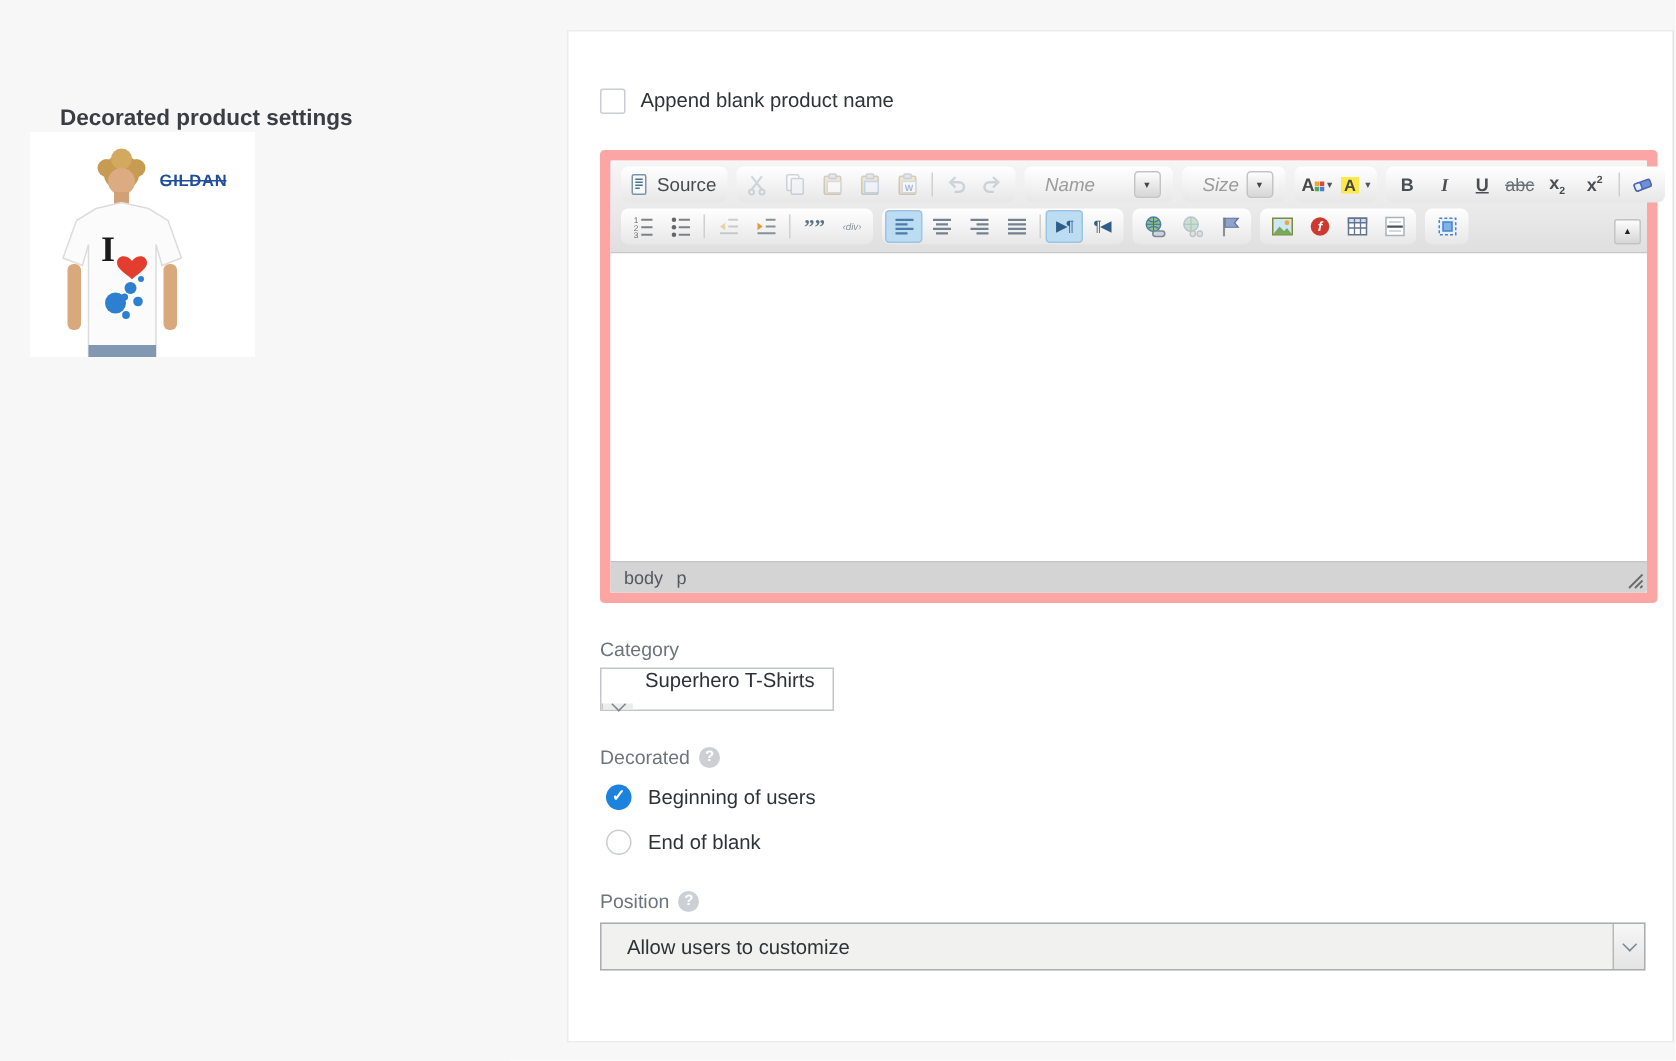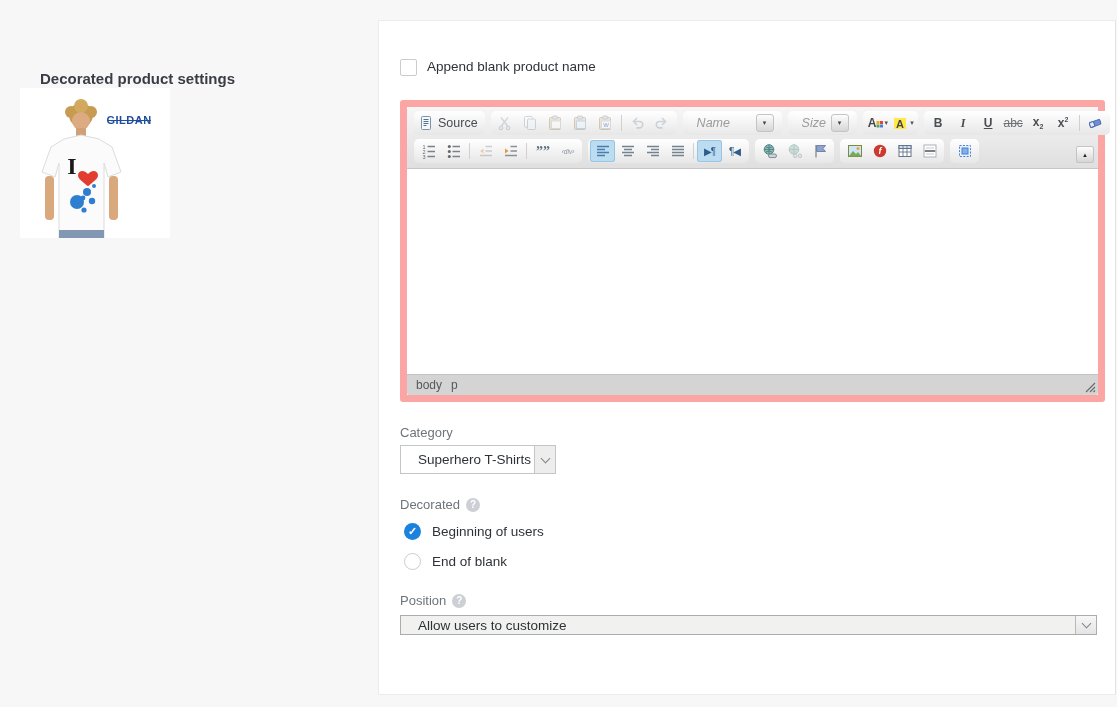--- a/index.html
+++ b/index.html
@@ -101,22 +101,22 @@
   .elpath { display:flex; gap:9px; }
   .elpath-item { font-size:12px; color:#55585c; cursor:pointer; }
   .resize-handle { position:absolute; right:2px; bottom:2px; cursor:se-resize; }
 
   
   .category-section, .position-section, .customize-section { margin-top:23px; }
   .select {
     display:flex; align-items:center; height:29px; border:1px solid #c2c5c9;
     background:#fff; cursor:pointer;
   }
-  .select-sm { width:156px; }
-  .select-lg { width:697px; height:20px; background:#f1f1ef; border-color:#a9adb0; }
+  .select-sm { width:156px;flex-direction:column; }
+  .select-lg { width:697px; height:32px; background:#f1f1ef; border-color:#a9adb0; }
   .select-val { flex:1; font-size:13.5px; color:#2e3237; padding-left:17px; }
   .select-arrow {
     width:21px; align-self:stretch; border-left:1px solid #c6c6c6; background:#ededeb;
     display:flex; align-items:center; justify-content:center;
   }
   .select-lg .select-arrow { background:linear-gradient(#f7f7f7,#e4e4e4); border-left-color:#b9b9b9; }
   .chev {
     width:7px; height:7px; border-left:1.6px solid #7f868f; border-bottom:1.6px solid #7f868f;
     transform:rotate(-45deg); margin-top:-3px;
   }

